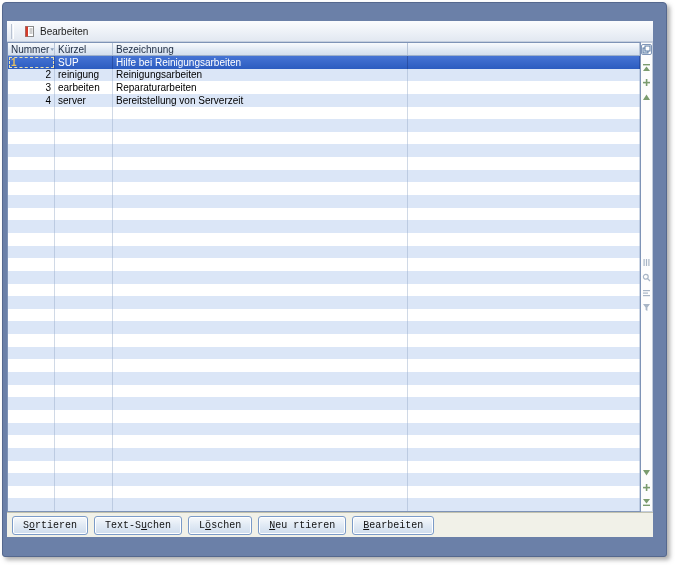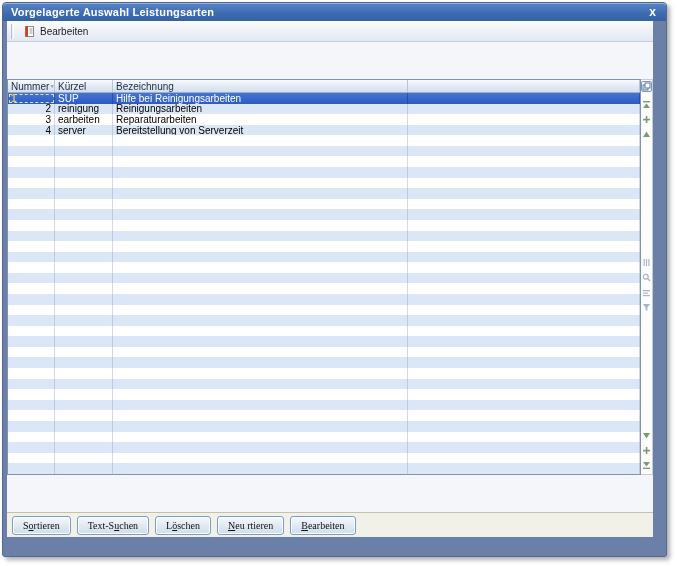--- a/index.html
+++ b/index.html
@@ -13,21 +13,21 @@
 
   .titlebar { height:18px; border-radius:3px 3px 0 0; padding:0 6px 0 8px;
               background:linear-gradient(#5986c7,#3e6cb3 55%,#35619f);
               box-shadow:inset 0 1px 0 rgba(255,255,255,.35);
               display:flex; align-items:center; color:#fff;
               font-size:11px; font-weight:bold; letter-spacing:.2px; }
   .titlebar .close { margin-left:auto; font-size:12px; font-weight:bold;
                      line-height:14px; padding:0 4px; cursor:default; }
 
   .client { position:absolute; left:4px; top:18px; right:13px; bottom:19px;
-            background:#f4f6f9; display:flex; flex-direction:column;gap:37px; }
+            background:#f4f6f9; display:flex; flex-direction:column; }
 
   
   .toolbar { height:21px; flex:0 0 21px; display:flex; align-items:center;
              background:linear-gradient(#fbfcfe,#e9eef5 70%,#e2e8f1);
              border-bottom:1px solid #c4cede; padding-left:4px; }
   .gripper { width:3px; height:15px; margin-right:5px;
              border-left:1px solid #b8c2d2; border-right:1px solid #ffffff; }
   .tb-btn { display:flex; align-items:center; gap:4px; padding:1px 6px 1px 3px;
             font-size:10px; color:#1c1c1c; border:1px solid transparent; border-radius:2px; }
 
@@ -69,31 +69,27 @@
   .grp-bottom { margin-bottom:4px; }
   .sicon { width:9px; height:9px; display:flex; align-items:center; justify-content:center; }
 
   
   .footer { flex:0 0 25px; display:flex; align-items:center; gap:6px;
             background:#f1f1e8; border-top:1px solid #c2c2b0; padding:0 0 0 5px; }
   .btn { height:19px; padding:0 10px; font-size:10px; color:#111;
          border:1px solid #7b9bc8; border-radius:3px;
          background:linear-gradient(#f6f9fc,#e2ebf5 45%,#cfdded);
          box-shadow:inset 0 0 0 1px #ffffff; white-space:nowrap;
-         font-family:Liberation Serif, serif; }
+         font-family:Liberation Mono, monospace; }
   .btn .u { text-decoration:underline; }
 </style>
 </head>
 <body>
 
 <div class="window">
-  <div class="titlebar">
-    <span>Vorgelagerte Auswahl Leistungsarten</span>
-    <span class="close">x</span>
-  </div>
 
   <div class="client">
 
     <div class="toolbar">
       <span class="gripper"></span>
       <span class="tb-btn">
         <span class="sicon" style="width:13px;height:13px;">
           <svg width="13" height="13" viewBox="0 0 13 13">
             <rect x="2.5" y="1.5" width="8" height="10" fill="#ffffff" stroke="#8a8a8a" stroke-width="1"></rect>
             <rect x="2.5" y="1.5" width="2.5" height="10" fill="#d43b2a"></rect>

